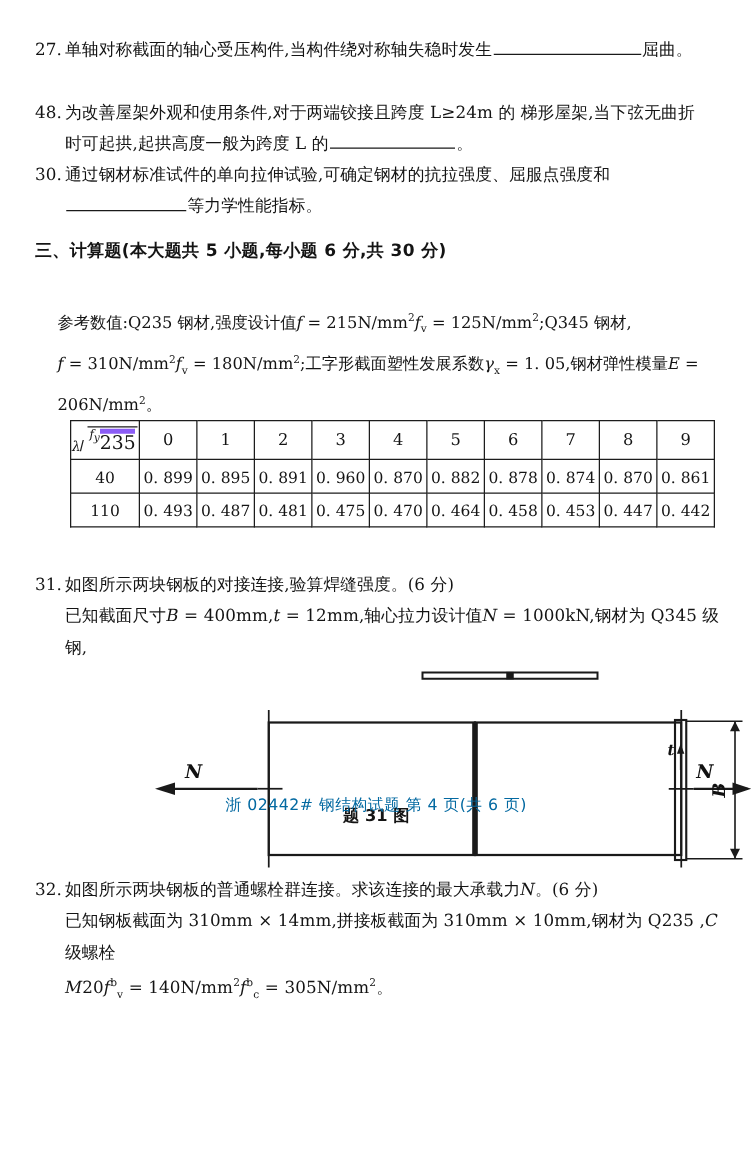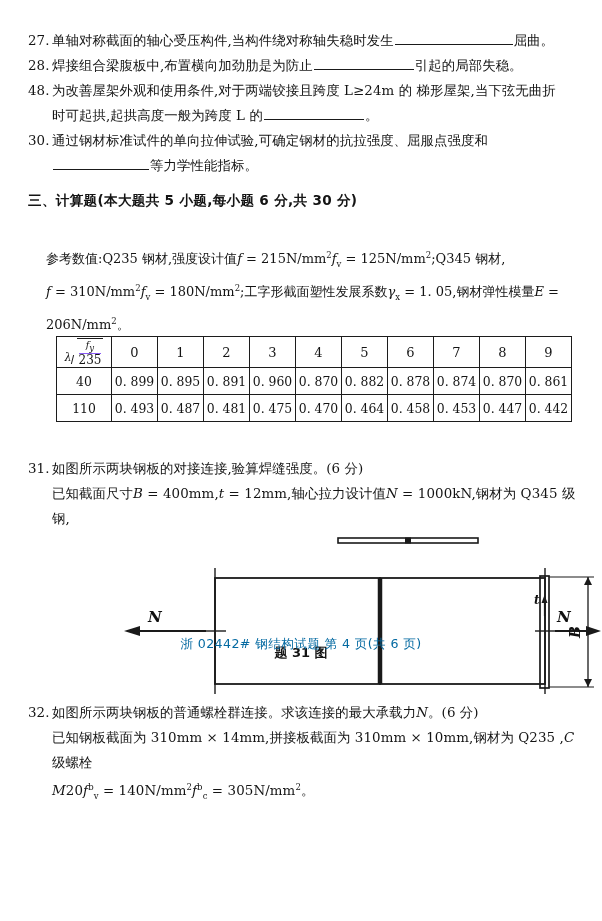--- a/index.html
+++ b/index.html
@@ -132,27 +132,26 @@
   .radical:before {
     content: "";
     position: absolute;
     left: 0; bottom: 2px;
     width: 5px; height: 9px;
     border-left: 1px solid #1c1c1c;
     transform: skewX(-14deg);
   }
   .radical .frac {
     display: flex;
-    flex-direction: column;
     border-top: 1px solid #1c1c1c;
     line-height: 1.05;
     padding: 1px 2px 0 2px;
   }
   .radical .num { font-size: 9.5px; font-style: italic; text-align: center; }
-  .radical .den { font-size: 12px; border-top: 1px solid #8b5cf6; }
+  .radical .den { font-size: 15px; border-top: 4px solid #8b5cf6; }
 
   
   .fig {
     position: absolute;
     left: 0;
     top: 530px;
     width: 602px;
     height: 170px;
   }
   .fig-cap {
@@ -181,23 +180,20 @@
 </style>
 </head>
 <body>
 
 <div class="page">
 
   <div class="q-block" style="top:28px;">
     <span class="q-num">27.</span><span class="q-body"><span>单轴对称截面的轴心受压构件,当构件绕对称轴失稳时发生</span><span class="blank b-long"></span><span>屈曲。</span></span>
   </div>
 
-  <div class="q-block" style="top:53px;">
-    <span class="q-num">28.</span><span class="q-body"><span>焊接组合梁腹板中,布置横向加劲肋是为防止</span><span class="blank b-mid"></span><span>引起的局部失稳。</span></span>
-  </div>
 
   <div class="q-block" style="top:78px;">
     <span class="q-num">48.</span><span class="q-body">为改善屋架外观和使用条件,对于两端铰接且跨度 L≥24m 的 梯形屋架,当下弦无曲折</span>
     <span class="indent"><span>时可起拱,起拱高度一般为跨度 L 的</span><span class="blank b-mid"></span><span>。</span></span>
   </div>
 
   <div class="q-block" style="top:128px;">
     <span class="q-num">30.</span><span class="q-body">通过钢材标准试件的单向拉伸试验,可确定钢材的抗拉强度、屈服点强度和</span>
     <span class="indent"><span class="blank b-short"></span><span>等力学性能指标。</span></span>
   </div>

